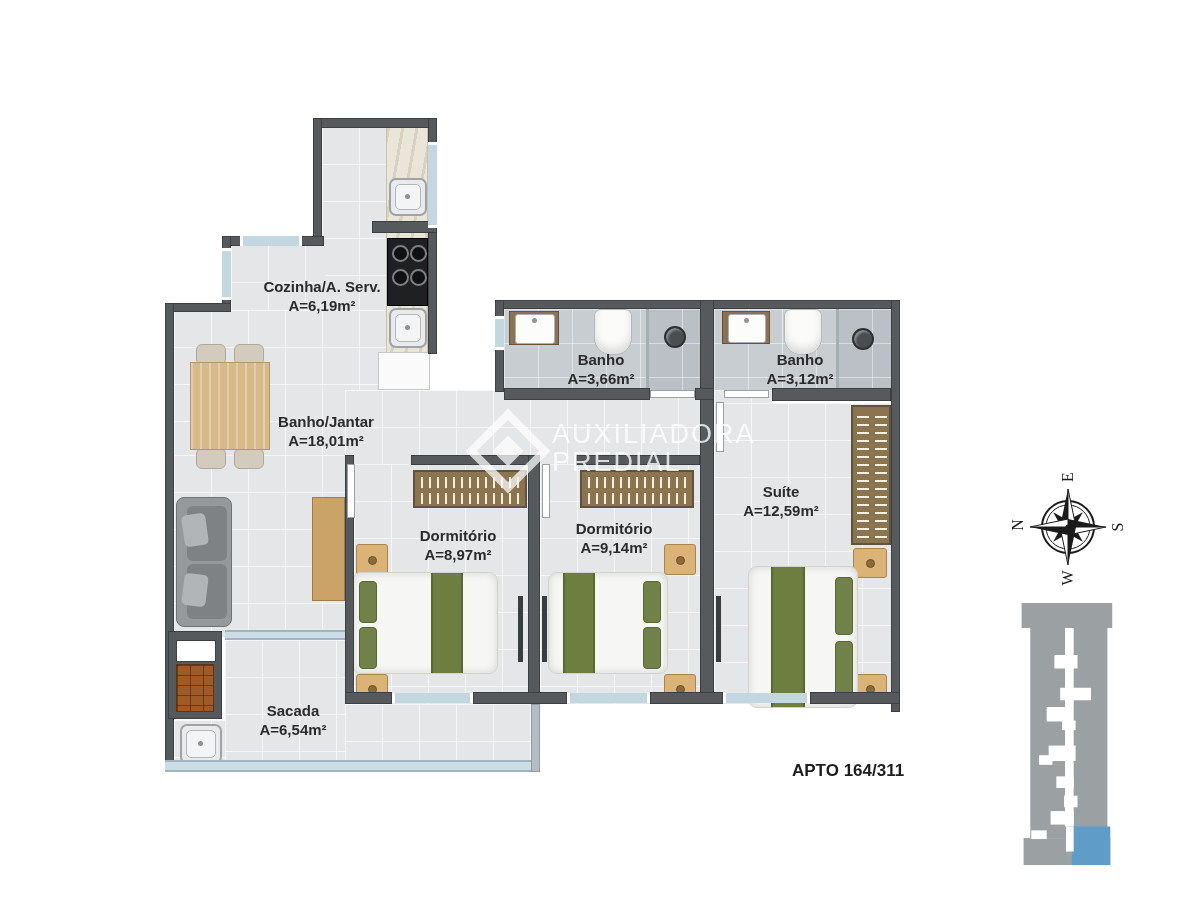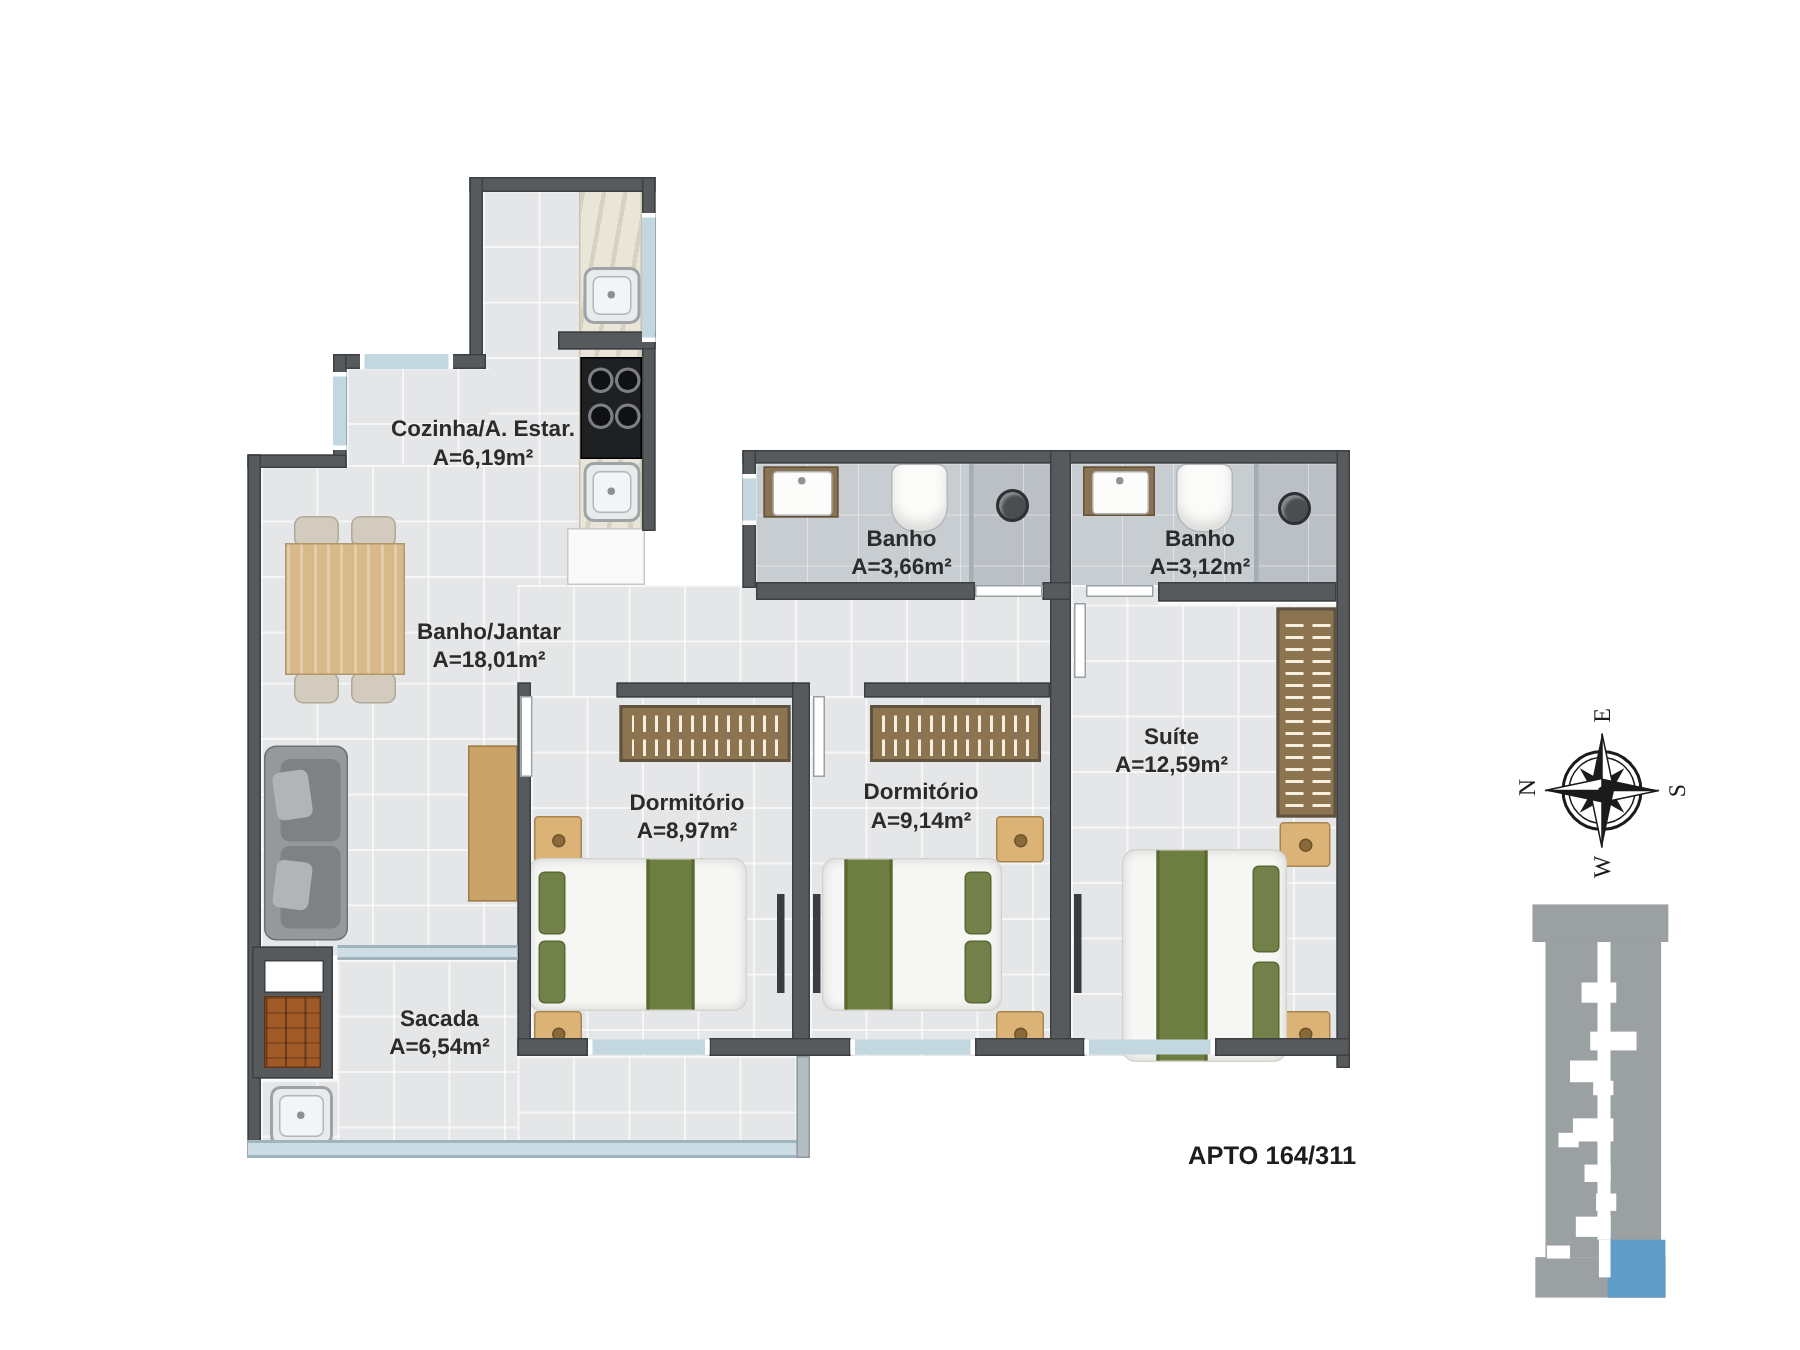--- a/index.html
+++ b/index.html
@@ -240,21 +240,21 @@
   <div class="toilet" style="left:784px;top:309px;width:36px;height:44px"></div>
   <div class="part" style="left:836px;top:309px;width:3px;height:81px"></div>
   <div class="shead" style="left:852px;top:328px"></div>
 
   <div class="ssink" style="left:180px;top:724px;width:42px;height:40px">
       <div class="inner"></div>
       <div class="dot"></div>
     </div>
 
   <div class="rlabel" style="left:322px;top:296px">
-    <div>Cozinha/A. Estar.</div>
+    <div>Cozinha/A. Serv.</div>
     <div>A=6,19m²</div>
   </div>
   <div class="rlabel" style="left:326px;top:431px">
     <div>Banho/Jantar</div>
     <div>A=18,01m²</div>
   </div>
   <div class="rlabel" style="left:601px;top:369px">
     <div>Banho</div>
     <div>A=3,66m²</div>
   </div>
@@ -267,27 +267,36 @@
     <div>A=8,97m²</div>
   </div>
   <div class="rlabel" style="left:614px;top:538px">
     <div>Dormitório</div>
     <div>A=9,14m²</div>
   </div>
   <div class="rlabel" style="left:781px;top:501px">
     <div>Suíte</div>
     <div>A=12,59m²</div>
   </div>
-  <div class="rlabel" style="left:293px;top:689px">
+  <div class="rlabel" style="left:293px;top:720px">
     <div>Sacada</div>
     <div>A=6,54m²</div>
   </div>
 
   <div id="apto">APTO 164/311</div>
 
+  <div id="wm">
+    <div class="wm-d-outer">
+        <div class="wm-d-inner"></div>
+      </div>
+    <div class="wm-text">
+      <div>AUXILIADORA</div>
+      <div>PREDIAL</div>
+    </div>
+  </div>
 
   <svg class="abs" style="left:1008px;top:467px;z-index:30" width="120" height="120" viewBox="0 0 120 120">
     <circle cx="60" cy="60" r="26" fill="none" stroke="#1b1b1b" stroke-width="2"></circle>
     <circle cx="60" cy="60" r="22" fill="none" stroke="#1b1b1b" stroke-width="1"></circle>
     <g fill="#1b1b1b">
       <polygon points="60,39 54,60 66,60" transform="rotate(45 60 60)"></polygon>
       <polygon points="60,39 54,60 66,60" transform="rotate(135 60 60)"></polygon>
       <polygon points="60,39 54,60 66,60" transform="rotate(225 60 60)"></polygon>
       <polygon points="60,39 54,60 66,60" transform="rotate(315 60 60)"></polygon>
     </g>

